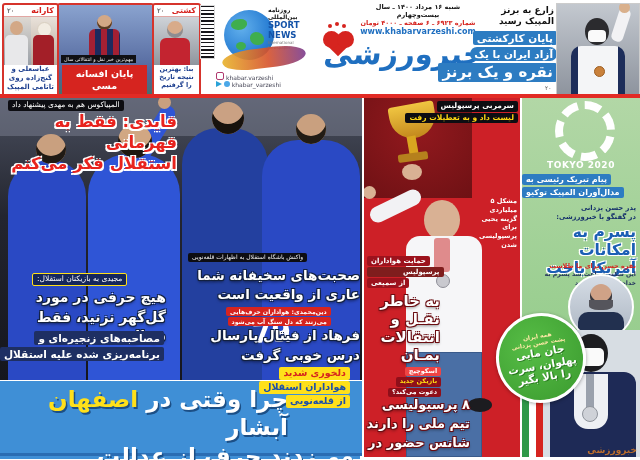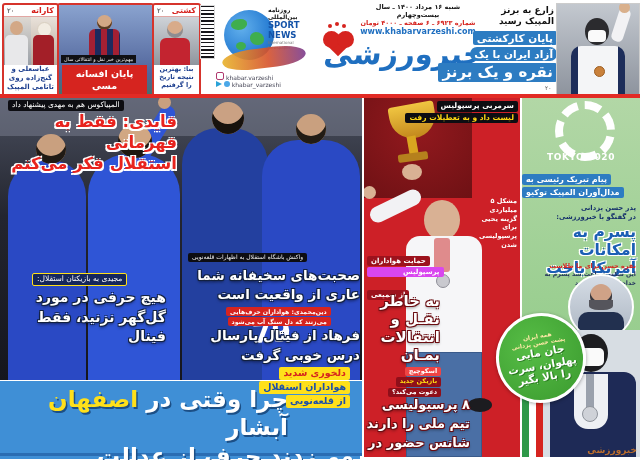--- a/index.html
+++ b/index.html
@@ -154,20 +154,24 @@
   <div class="abs chip" style="left:8px;top:100px;background:#0d0d12;color:#fff;font-size:7.5px;">المپیاکوس هم به مهدی پیشنهاد داد</div>
   <div class="abs b red-outline" style="left:3px;top:111px;width:174px;font-size:16.5px;text-align:right;line-height:1.28;">
     <div>قایدی: فقط به قهرمانی</div>
     <div>استقلال فکر می‌کنم</div>
   </div>
   <div class="abs chip" style="left:32px;top:273px;background:#14265c;border:1px solid #ffe01a;color:#fff;font-size:7.5px;">مجیدی به بازیکنان استقلال:</div>
   <div class="abs b ow" style="left:0;top:288px;width:166px;font-size:14px;text-align:right;line-height:1.4;">
     <div>هیچ حرفی در مورد</div>
     <div>گل‌گهر نزنید، فقط فینال</div>
   </div>
+  <div class="abs col-stack" style="left:0;top:331px;">
+    <div class="chip b" style="background:#1e2f63;color:#fff;font-size:10.5px;margin-bottom:2px;">مصاحبه‌های زنجیره‌ای و</div>
+    <div class="chip b" style="background:#1e2f63;color:#fff;font-size:10.5px;">برنامه‌ریزی شده علیه استقلال</div>
+  </div>
 
   <div class="abs chip" style="left:188px;top:253px;background:#0d0d12;color:#eee;font-size:6px;">واکنش باشگاه استقلال به اظهارات قلعه‌نویی</div>
   <div class="abs b ow" style="left:186px;top:266px;width:174px;font-size:13.5px;text-align:right;line-height:1.4;">
     <div>صحبت‌های سخیفانه شما</div>
     <div>عاری از واقعیت است</div>
   </div>
   <div class="abs col-stack" style="left:226px;top:307px;">
     <div class="chip b" style="background:#d6241f;color:#fff;font-size:6.2px;margin-bottom:1px;">دین‌محمدی: هواداران حرف‌هایی</div>
     <div class="chip b" style="background:#d6241f;color:#fff;font-size:6.2px;">می‌زنند که دل سنگ آب می‌شود</div>
   </div>
@@ -212,21 +216,21 @@
       <div class="abs head-circle" style="left:-1px;top:88px;width:13px;height:13px;background:#d9b194;"></div>
       <div class="abs head-circle" style="left:60px;top:102px;width:36px;height:40px;background:#d9b194;"></div>
       <div class="abs" style="left:42px;top:138px;width:76px;height:118px;background:#f6f6f8;border-radius:14px 14px 0 0;"></div>
       <div class="abs" style="left:70px;top:140px;width:16px;height:34px;background:#c33;opacity:.55;border-radius:3px;"></div>
       <div class="abs head-circle" style="left:72px;top:176px;width:12px;height:12px;background:#c9c9cf;border:1px solid #8f8f98;"></div>
       <div class="abs" style="left:42px;top:254px;width:76px;height:105px;background:#4a6fa5;box-shadow:inset 0 0 0 1px #3a5a8a;"></div>
       <div class="abs" style="left:104px;top:300px;width:24px;height:14px;background:#1c1c20;border-radius:50%;"></div>
     </div>
     <div class="abs col-stack" style="left:3px;top:158px;align-items:flex-end;">
       <div class="chip b" style="background:#9c121d;color:#fff;font-size:7px;margin-bottom:1px;">حمایت هواداران</div>
-      <div class="chip b" style="background:#d946ef;color:#fff;font-size:7px;margin-bottom:13px;padding-left:36px;">پرسپولیس</div>
+      <div class="chip b" style="background:#7f1d1d;color:#fff;font-size:7px;margin-bottom:1px;padding-left:36px;">پرسپولیس</div>
       <div class="chip b" style="background:#9c121d;color:#fff;font-size:7px;">از سمیعی</div>
     </div>
     <div class="abs b owr" style="left:0;top:194px;width:76px;font-size:15px;text-align:right;line-height:1.2;">
       <div>به خاطر</div>
       <div>نقـل و</div>
       <div>انتقالات</div>
       <div>بمـان</div>
     </div>
     <div class="abs col-stack" style="left:24px;top:269px;">
       <div class="chip b" style="background:#ef4444;color:#fff;font-size:6.5px;margin-bottom:1px;">اسکوچیچ</div>
@@ -235,21 +239,21 @@
     </div>
     <div class="abs b owr" style="left:0;top:298px;width:106px;font-size:13px;text-align:right;line-height:1.45;">
       <div>۸ پرسپولیسی</div>
       <div>تیم ملی را دارند</div>
       <div>شانس حضور در</div>
     </div>
   </div>
 
   <div class="abs" style="left:522px;top:98px;width:118px;height:359px;background:linear-gradient(180deg,#b2d7a6,#9ccf92 55%,#8cc884);overflow:hidden;">
     <div class="abs head-circle" style="left:33px;top:3px;width:44px;height:44px;border:8px dashed #fff;"></div>
-    <div class="abs latin b" style="left:0;top:54px;width:118px;text-align:center;font-size:9px;color:#fff;letter-spacing:.5px;">TOKYO 2020</div>
+    <div class="abs latin b" style="left:0;top:62px;width:118px;text-align:center;font-size:9px;color:#fff;letter-spacing:.5px;">TOKYO 2020</div>
     <div class="abs" style="left:0;top:76px;width:106px;display:flex;flex-direction:column;align-items:flex-end;">
       <div class="chip b" style="background:#2d7cc2;color:#fff;font-size:8px;margin-bottom:2px;">پیام تبریک رئیسی به</div>
       <div class="chip b" style="background:#2d7cc2;color:#fff;font-size:8px;">مدال‌آوران المپیک توکیو</div>
     </div>
     <div class="abs b" style="right:4px;top:106px;width:110px;font-size:6.8px;color:#15306b;text-align:right;line-height:1.3;">
       <div>پدر حسن یزدانی</div>
       <div>در گفتگو با خبرورزشی:</div>
     </div>
     <div class="abs b blue-outline" style="right:4px;top:126px;width:112px;font-size:15.5px;text-align:right;line-height:1.15;">
       <div>پسرم به امکانات</div>

